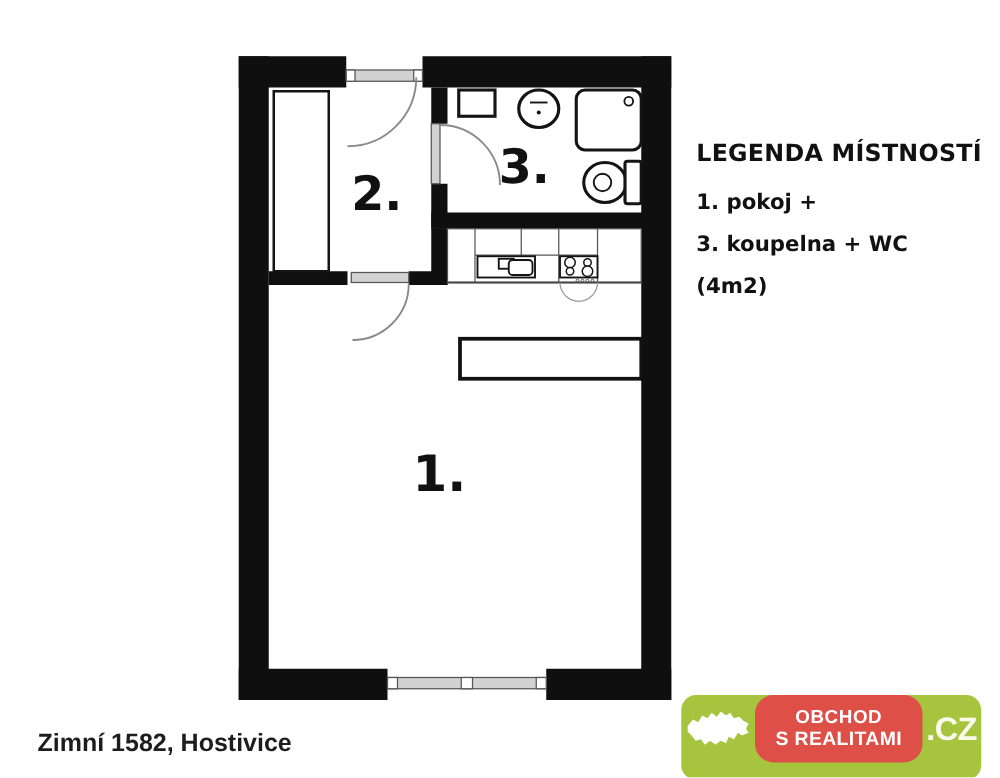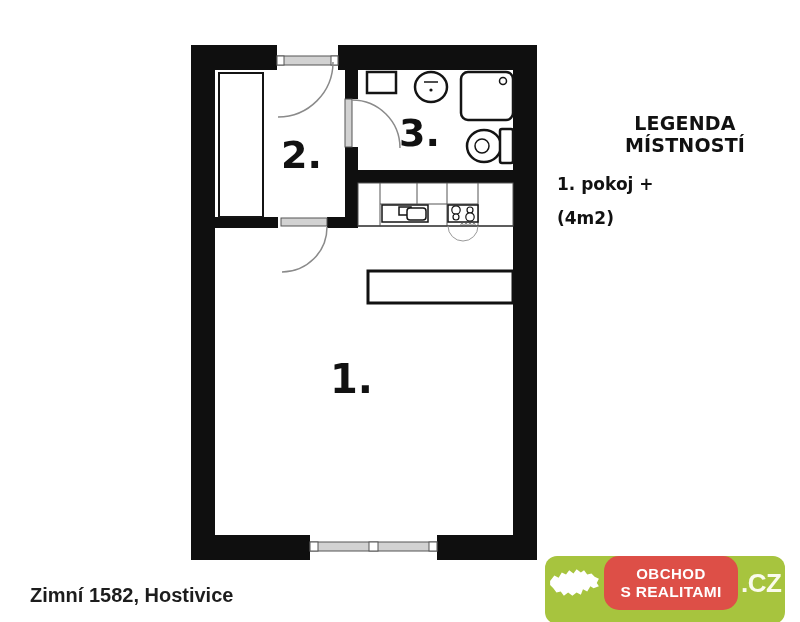--- a/index.html
+++ b/index.html
@@ -6,21 +6,21 @@
   #stage{
     position:relative;width:800px;height:622px;background:#ffffff;overflow:hidden;
     font-family:"DejaVu Sans", sans-serif;
   }
   svg text{font-family:"DejaVu Sans", sans-serif;font-weight:bold;fill:#111;}
   
   .legend{
     position:absolute;left:557px;top:112px;width:240px;color:#111;
     font-family:"DejaVu Sans", sans-serif;font-weight:bold;
   }
-  .legend-title{font-size:19px;margin:0 0 19px 16px;letter-spacing:0.2px;text-align:center;}
+  .legend-title{font-size:19px;margin:0 0 19px 0;letter-spacing:0.2px;}
   .legend-line{font-size:17px;line-height:18.5px;margin-top:15px;}
   
   .address{
     position:absolute;left:30px;top:584px;color:#1d1d1d;
     font-family:"Liberation Sans", sans-serif;font-weight:bold;font-size:20px;text-align:center;
   }
   
   .logo{
     position:absolute;left:545px;top:556px;width:240px;height:68px;
     background:#a7c43e;border-radius:12px;
@@ -125,20 +125,21 @@
     <rect x="368" y="271" width="145" height="32" fill="#ffffff" stroke="#111" stroke-width="3"></rect>
 
     <text x="330" y="393" font-size="40">1.</text>
     <text x="281" y="168" font-size="38">2.</text>
     <text x="399" y="146" font-size="38">3.</text>
   </svg>
 
   <div class="legend">
     <h2 class="legend-title">LEGENDA MÍSTNOSTÍ</h2>
     <div class="legend-line">1. pokoj +</div>
+    <div class="legend-line">3. koupelna + WC</div>
     <div class="legend-line">(4m2)</div>
   </div>
 
   <div class="address">Zimní 1582, Hostivice</div>
 
   <div class="logo">
     <svg class="logo-map" width="53" height="38" viewBox="0 0 50 34">
       <path fill="#ffffff" d="M2,15 L6,10 L10,12 L13,7 L17,9 L20,5 L24,8 L27,4 L31,7 L34,5 L37,9 L41,8 L44,11 L48,13 L46,17 L48,20 L43,22 L40,20 L37,25 L33,23 L31,28 L27,26 L23,29 L19,26 L15,29 L12,25 L8,26 L5,22 L2,19 Z"></path>
     </svg>
     <div class="logo-red">

